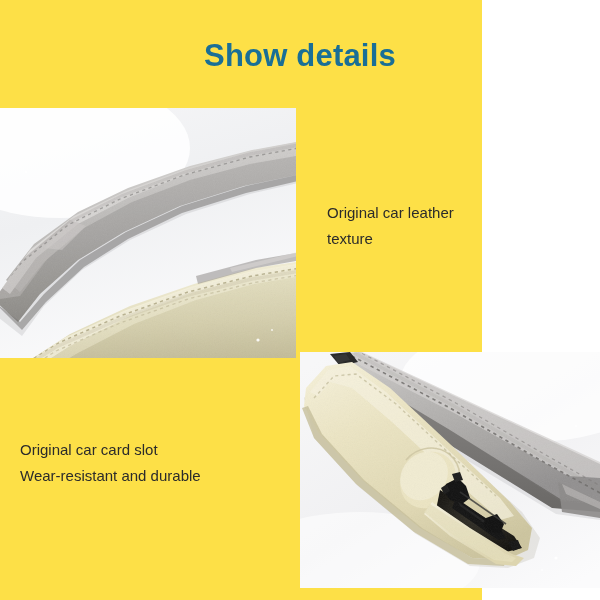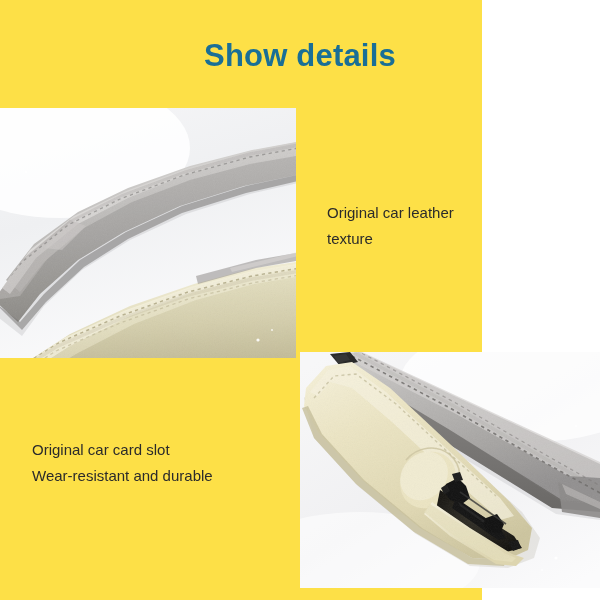--- a/index.html
+++ b/index.html
@@ -45,21 +45,21 @@
     color: #2b2b2b;
     font-size: 15px;
     line-height: 26px;
     white-space: pre-line;
   }
   .caption-right {
     left: 327px;
     top: 200px;
   }
   .caption-left {
-    left: 32px;
+    left: 20px;
     top: 437px;
   }
 
   
   .photo {
     position: absolute;
     overflow: hidden;
   }
   .photo-top-left {
     left: 0px;

